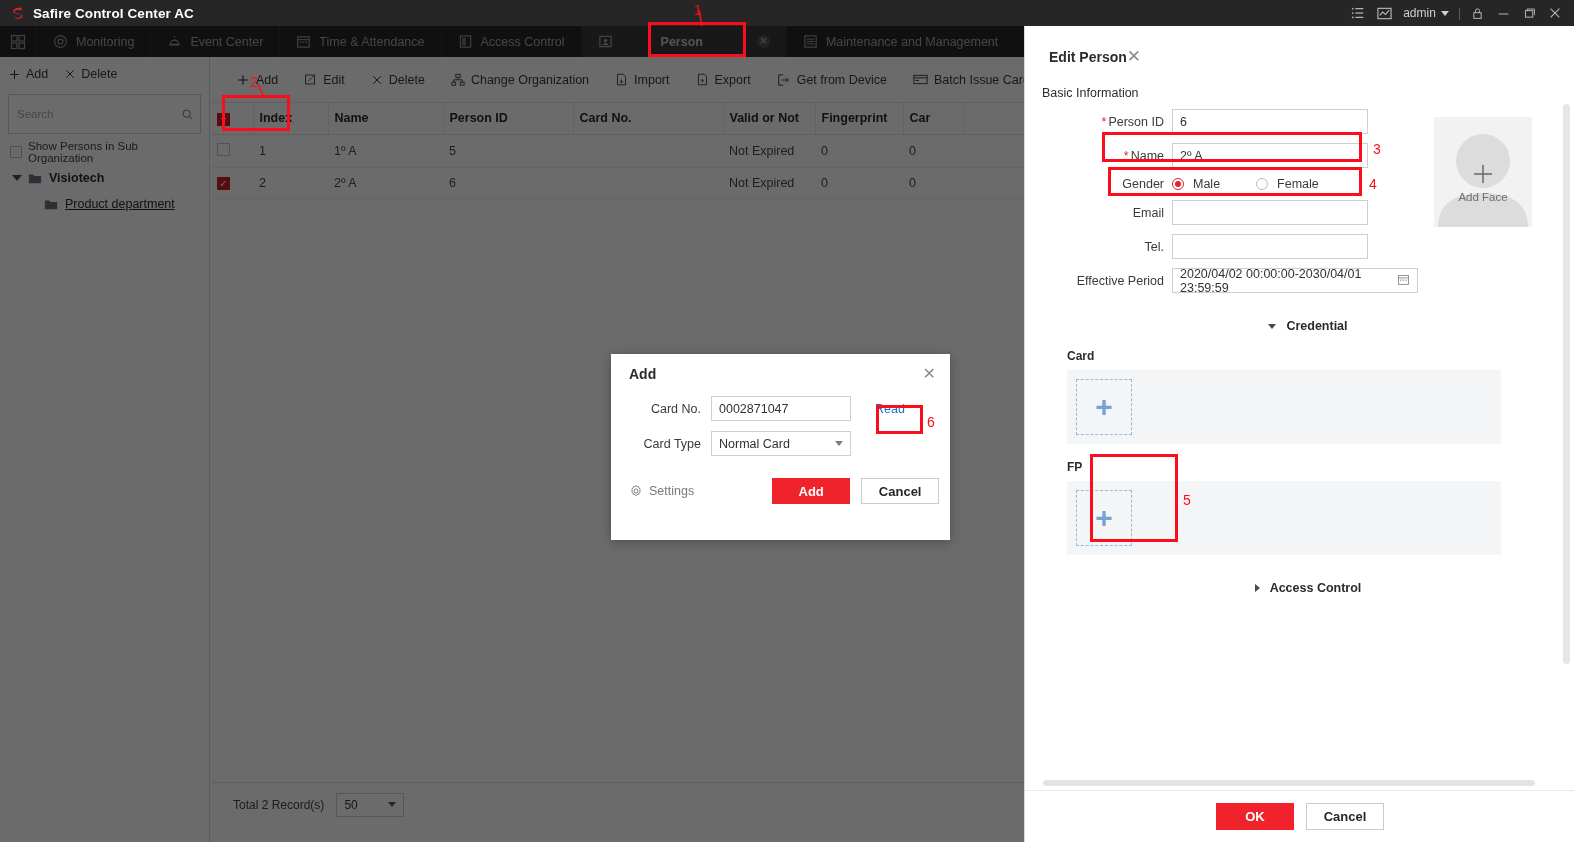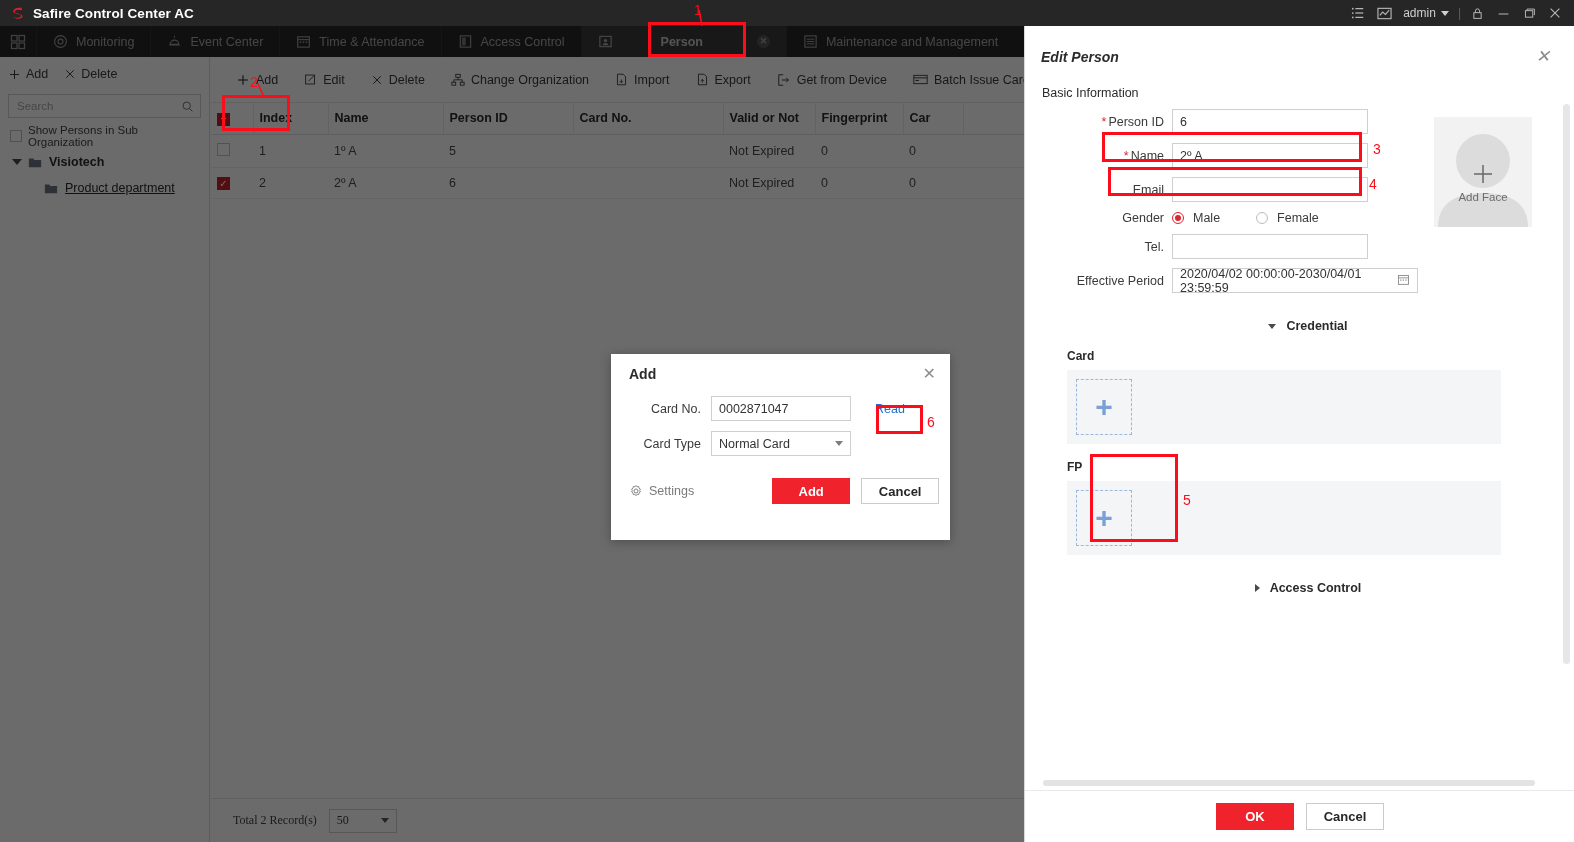--- a/index.html
+++ b/index.html
@@ -80,21 +80,21 @@
   .leftpanel {
     position: absolute; left: 0; top: 57px; width: 210px; height: 785px;
     background: #ffffff; border-right: 1px solid #dcdcdc;
   }
   .lp-actions {
     display: flex; align-items: center; height: 30px; padding: 0 8px; gap: 16px;
     font-size: 12.5px; color: #3c3c3c; margin-top: 2px;
   }
   .lp-action { display: flex; align-items: center; gap: 5px; }
   .lp-search {
-    margin: 5px 8px 0 8px; height: 24px; border: 1px solid #d2d2d2;
+    margin: 5px 8px 0 8px; height: 40px; border: 1px solid #d2d2d2;
     display: flex; align-items: center; padding: 0 6px; background: #fff;
   }
   .lp-search input {
     border: none; outline: none; flex: 1; font-size: 11.5px;
     color: #444; font-family: "Liberation Sans", sans-serif; background: transparent;
   }
   .lp-search input::placeholder { color: #a8a8a8; }
   .lp-check {
     display: flex; align-items: center; gap: 6px; padding: 0 10px;
     height: 26px; margin-top: 5px; font-size: 11.5px; color: #444;
@@ -149,23 +149,23 @@
   .cb-red {
     width: 13px; height: 13px; background: #c8202a; display: inline-flex;
     align-items: center; justify-content: center; color: #fff; font-size: 10px;
     line-height: 1;
   }
   .cb-empty {
     width: 13px; height: 13px; border: 1px solid #c4c4c4; display: inline-block;
     background: #fff;
   }
   .footerbar {
-    position: absolute; left: 0; bottom: 0; width: 1363px; height: 44px;
+    position: absolute; left: 0; bottom: 16px; width: 1363px; height: 44px;
     border-top: 1px solid #e4e4e4; display: flex; align-items: center;
-    padding-left: 22px; gap: 12px; font-family: Liberation Serif, serif;
+    padding-left: 22px; gap: 12px;
   }
   .footer-label { font-size: 12px; color: #444; }
   .footer-select {
     width: 68px; height: 24px; border: 1px solid #cfcfcf; background: #fff;
     display: flex; align-items: center; justify-content: space-between;
     padding: 0 7px; font-size: 12px; color: #3a3a3a;
   }
 
   
   .dim {
@@ -228,23 +228,22 @@
     align-items: center; justify-content: center;
     font-family: "Liberation Sans", sans-serif;
   }
 
   
   .rightpanel {
     position: absolute; right: 0; top: 26px; width: 550px; height: 816px;
     background: #ffffff; border-left: 1px solid #d8d8d8;
   }
   .rp-head {
-    display: flex; align-items: center; justify-content: space-between;
-    padding: 22px 24px 0 16px;
-    font-style: italic;
+    display: flex; align-items: center; 
+    padding: 22px 24px 0 24px;
   }
   .rp-title { font-size: 14px; font-weight: bold; color: #2b2b2b; }
   .rp-x { color: #8d8d8d; font-size: 17px; line-height: 1; }
   .sec-title {
     font-size: 12.5px; font-weight: normal; color: #2b2b2b;
     margin: 21px 0 6px 17px;
   }
   .rp-body { position: relative; padding-left: 29px; }
   .rrow { display: flex; align-items: center; margin-top: 9px; }
   .rlab {
@@ -723,34 +722,34 @@
       </div>
 
       <div class="rrow">
         <span class="rlab"><span class="req">*</span><span>Name</span></span>
         <div class="rinput">
           <span>2º A</span>
         </div>
       </div>
 
       <div class="rrow">
-        <span class="rlab">Email</span>
-        <div class="rinput">
-          <span></span>
-        </div>
-      </div>
-
-      <div class="rrow">
         <span class="rlab">Gender</span>
         <div class="radio-wrap">
           <span class="radio on"></span>
           <span>Male</span>
           <span style="width:18px"></span>
           <span class="radio"></span>
           <span>Female</span>
+        </div>
+      </div>
+
+      <div class="rrow">
+        <span class="rlab">Email</span>
+        <div class="rinput">
+          <span></span>
         </div>
       </div>
 
       <div class="rrow">
         <span class="rlab">Tel.</span>
         <div class="rinput">
           <span></span>
         </div>
       </div>
 

